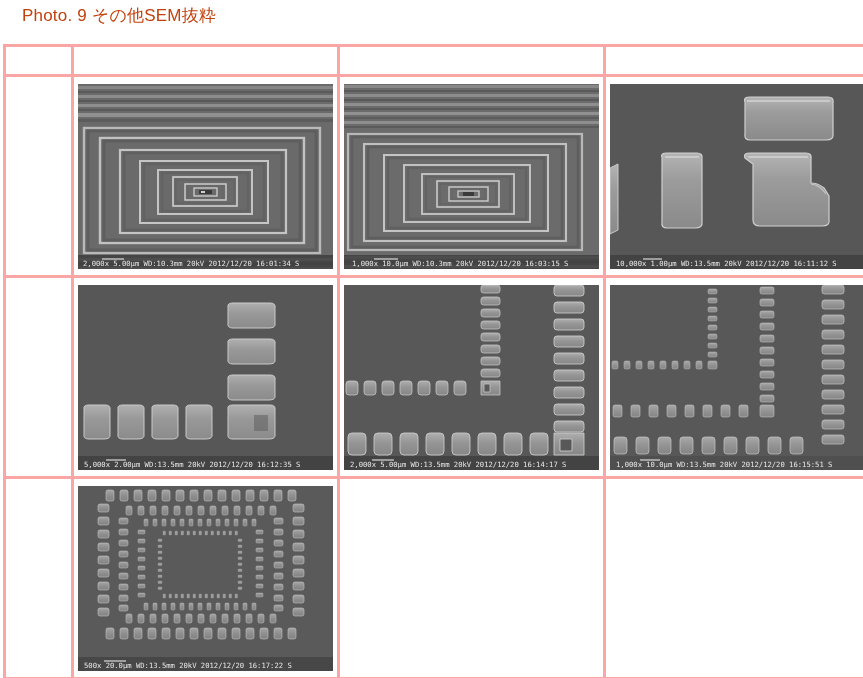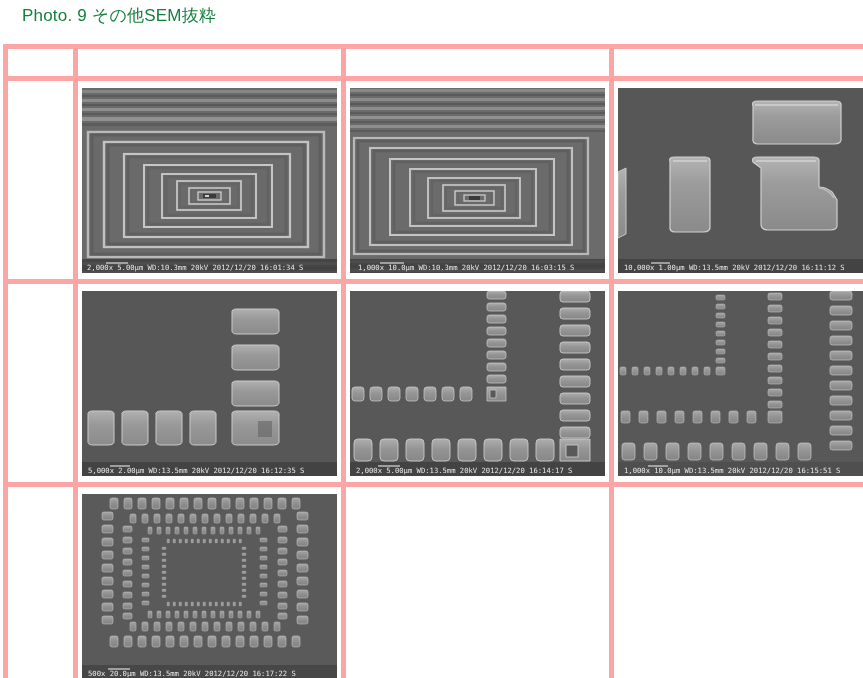--- a/index.html
+++ b/index.html
@@ -17,39 +17,39 @@
     position: relative;
     width: 863px;
     height: 678px;
     background: #ffffff;
   }
   .title {
     position: absolute;
     left: 22px;
     top: 4px;
     font-size: 17px;
-    color: #15803d;
+    color: #c2410c;
     letter-spacing: 0.2px;
     white-space: nowrap;
   }
   .tbl-wrap {
     position: absolute;
     left: 3px;
     top: 44px;
     width: 856px;
     height: 630px;
   }
   table.sem-table {
     border-collapse: collapse;
     width: 856px;
     height: 630px;
     table-layout: fixed;
   }
   table.sem-table td {
-    border: 5px solid #fca5a5;
+    border: 3px solid #fca5a5;
     padding: 0;
     vertical-align: middle;
     text-align: center;
     background: #ffffff;
   }
   .col-label { width: 65px; }
   .col-img   { width: 263px; }
   tr.header-row td { height: 27px; }
   tr.img-row td { height: 198px; }
 

